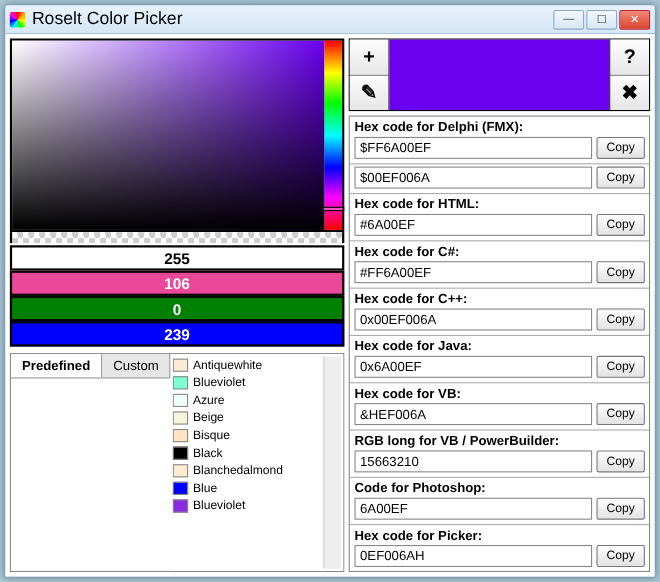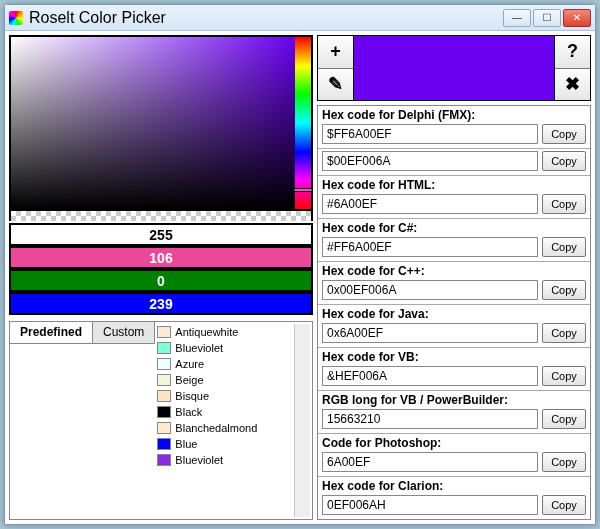--- a/index.html
+++ b/index.html
@@ -308,21 +308,21 @@
             </div>
           </div>
           <div class="code-group">
             <div class="code-label">Code for Photoshop:</div>
             <div class="code-row">
               <div class="code-val">6A00EF</div>
               <button class="copy-btn">Copy</button>
             </div>
           </div>
           <div class="code-group">
-            <div class="code-label">Hex code for Clarion:</div>
+            <div class="code-label">Hex code for Picker:</div>
             <div class="code-row">
               <div class="code-val">0EF006AH</div>
               <button class="copy-btn">Copy</button>
             </div>
           </div>
         </div>
     </div>
 
   </div>
 </div>

